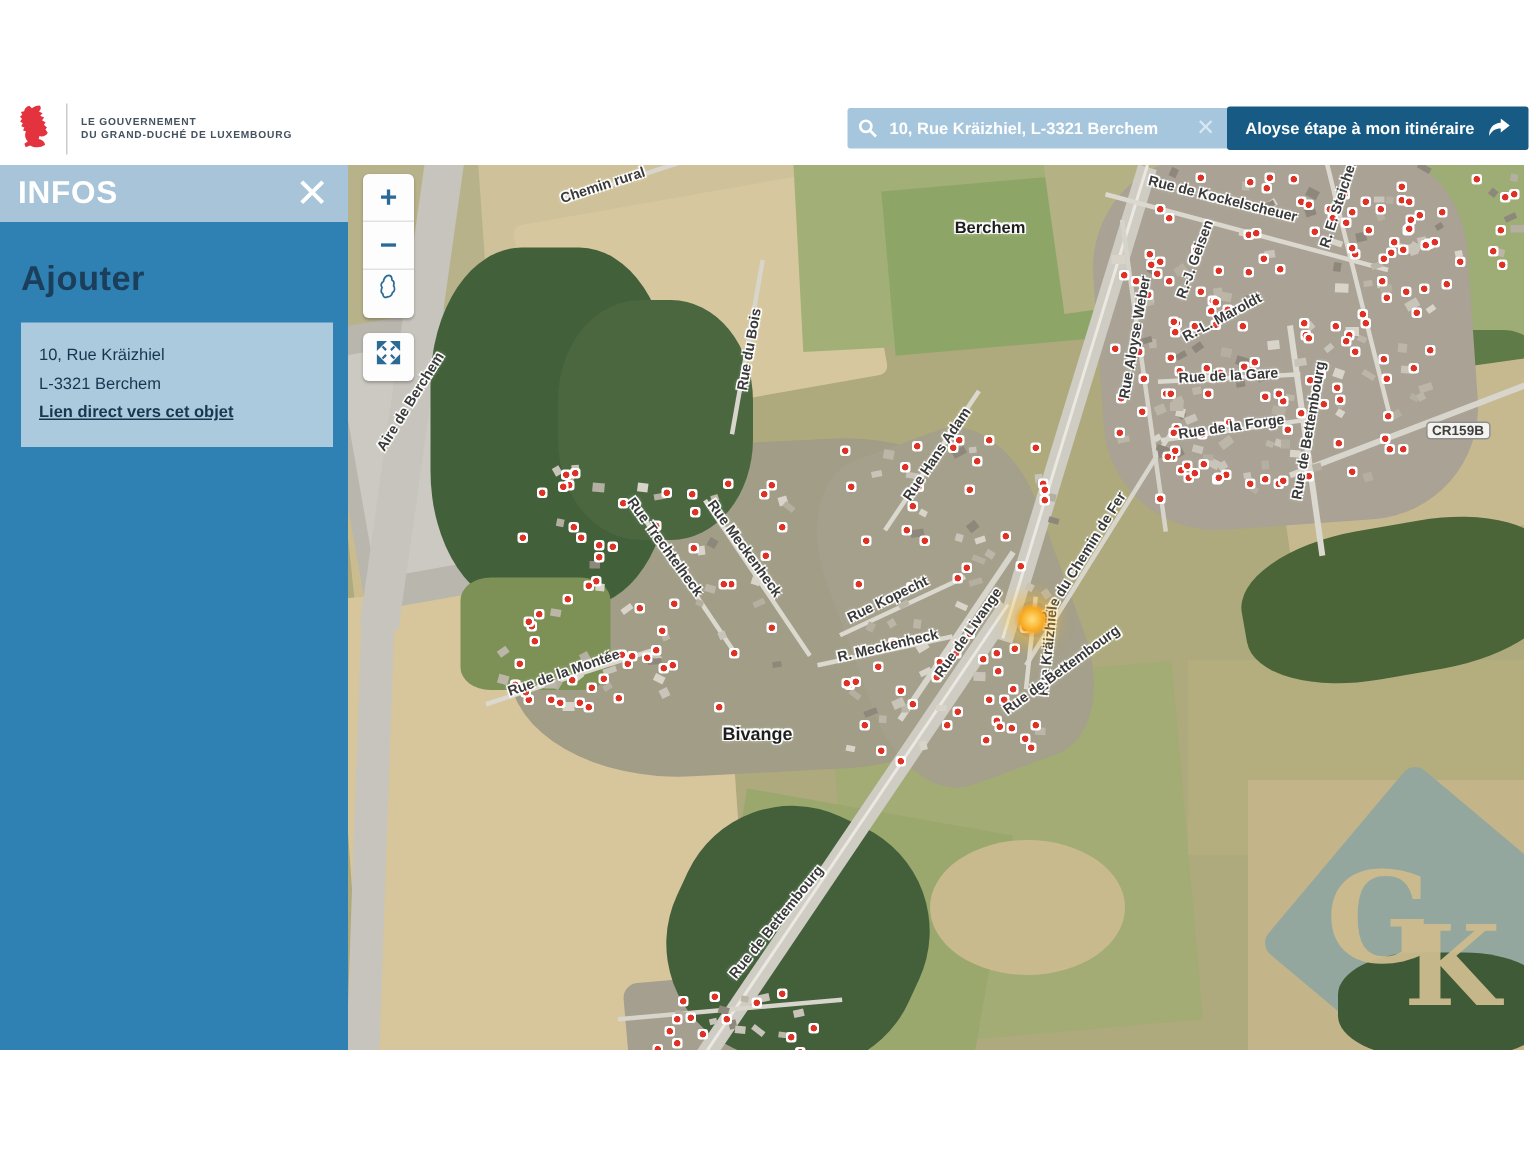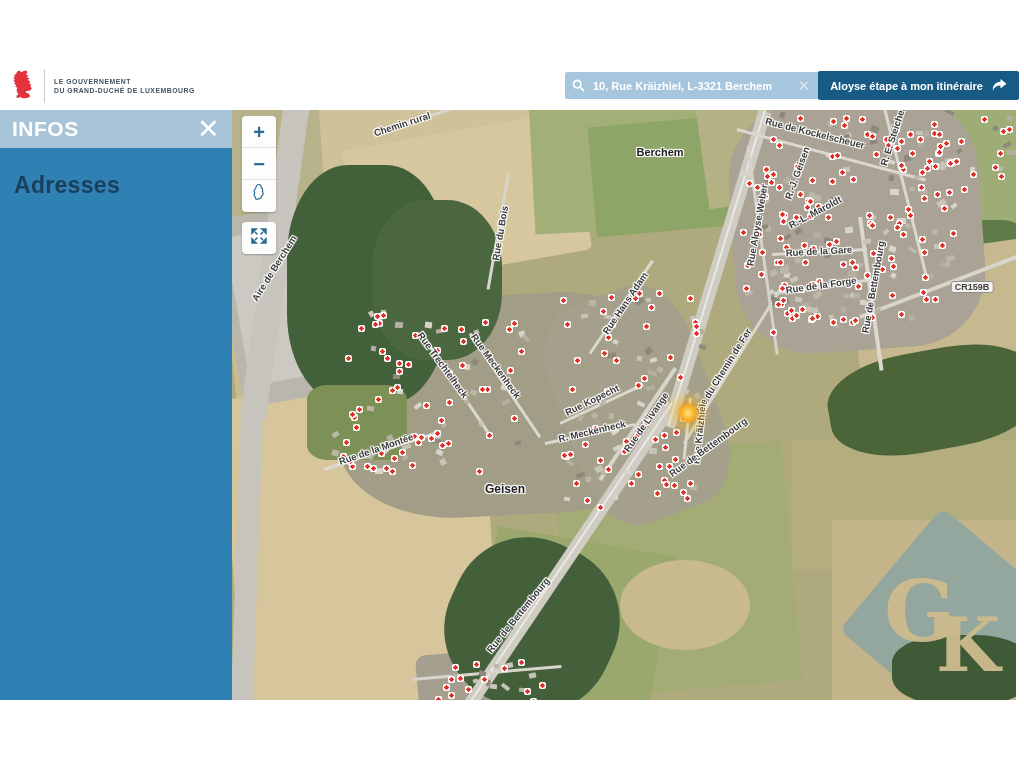--- a/index.html
+++ b/index.html
@@ -102,21 +102,26 @@
     </header>
 
     <div class="content">
 
       <aside class="infopanel">
         <div class="infos-header">
           <span>INFOS</span>
           <span class="close-x">✕</span>
         </div>
         <div class="panel-body">
-          <h2>Adresses</h2>
+          <h2>Ajouter</h2>
+          <div class="addr-card">
+            <div>10, Rue Kräizhiel</div>
+            <div>L-3321 Berchem</div>
+            <a href="#">Lien direct vers cet objet</a>
+          </div>
         </div>
       </aside>
 
       <div class="map" id="map">
         <div class="gk">
           <span class="g">G</span>
           <span class="k">K</span>
         </div>
         <div class="road-badge" id="roadBadge" style="left: 740px; top: 177px;">CR159B</div>
         <div class="marker"></div>
@@ -641,21 +646,21 @@
           <span class="addr-dot" style="left: 765px; top: 40px;"></span>
           <span class="addr-dot" style="left: 738px; top: 61px;"></span>
           <span class="addr-dot" style="left: 704px; top: 21px;"></span>
           <span class="addr-dot" style="left: 766px; top: 63px;"></span>
           <span class="addr-dot" style="left: 749px; top: 6px;"></span>
           <span class="addr-dot" style="left: 729px; top: 76px;"></span>
           <span class="addr-dot" style="left: 715px; top: 50px;"></span>
           <span class="addr-dot" style="left: 714px; top: 79px;"></span>
           <span class="addr-dot" style="left: 726px; top: 28px;"></span>
           <span class="map-label place-label" style="left: 428px; top: 42px; font-size: 11px; transform: translate(-50%, -50%) rotate(0deg);">Berchem</span>
-          <span class="map-label place-label" style="left: 273px; top: 379px; font-size: 12px; transform: translate(-50%, -50%) rotate(0deg);">Geisen</span>
+          <span class="map-label place-label" style="left: 273px; top: 379px; font-size: 12px; transform: translate(-50%, -50%) rotate(0deg);">Bivange</span>
           <span class="map-label street-label" style="left: 170px; top: 14px; transform: translate(-50%, -50%) rotate(-18deg);">Chemin rural</span>
           <span class="map-label street-label" style="left: 42px; top: 158px; transform: translate(-50%, -50%) rotate(-58deg);">Aire de Berchem</span>
           <span class="map-label street-label" style="left: 268px; top: 123px; transform: translate(-50%, -50%) rotate(-80deg);">Rue du Bois</span>
           <span class="map-label street-label" style="left: 583px; top: 23px; transform: translate(-50%, -50%) rotate(14deg);">Rue de Kockelscheuer</span>
           <span class="map-label street-label" style="left: 661px; top: 25px; transform: translate(-50%, -50%) rotate(-72deg);">R. E. Steichen</span>
           <span class="map-label street-label" style="left: 525px; top: 115px; transform: translate(-50%, -50%) rotate(-80deg);">Rue Aloyse Weber</span>
           <span class="map-label street-label" style="left: 565px; top: 63px; transform: translate(-50%, -50%) rotate(-70deg);">R.-J. Geisen</span>
           <span class="map-label street-label" style="left: 583px; top: 102px; transform: translate(-50%, -50%) rotate(-28deg);">R.-L. Maroldt</span>
           <span class="map-label street-label" style="left: 587px; top: 141px; transform: translate(-50%, -50%) rotate(-3deg);">Rue de la Gare</span>
           <span class="map-label street-label" style="left: 589px; top: 175px; transform: translate(-50%, -50%) rotate(-8deg);">Rue de la Forge</span>

